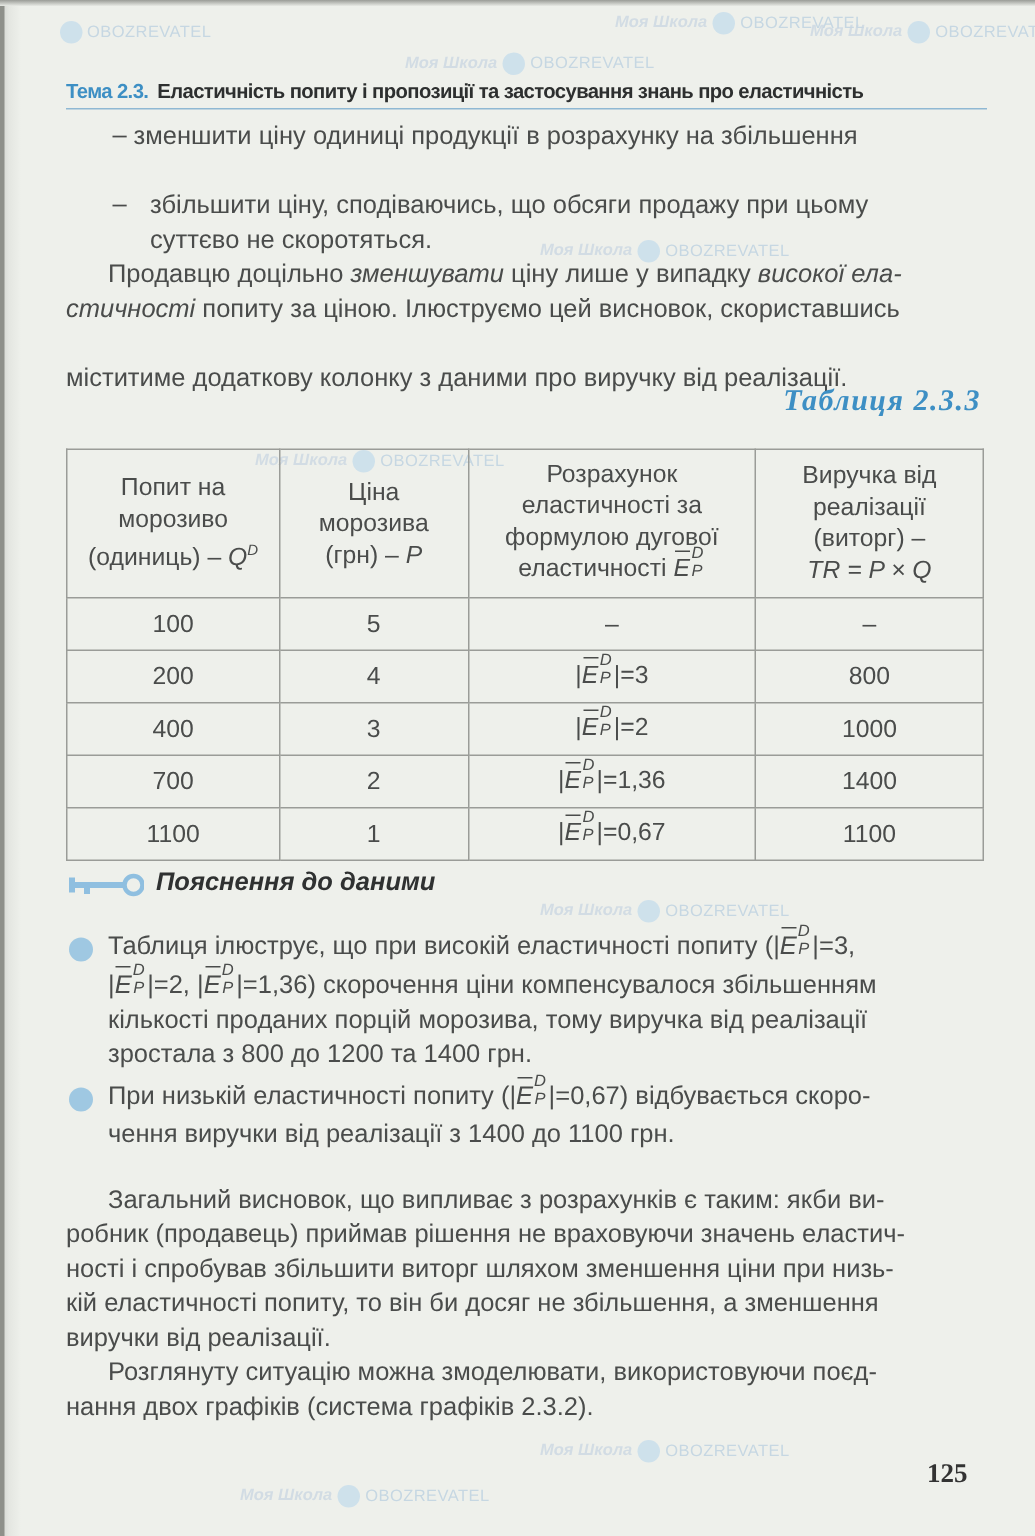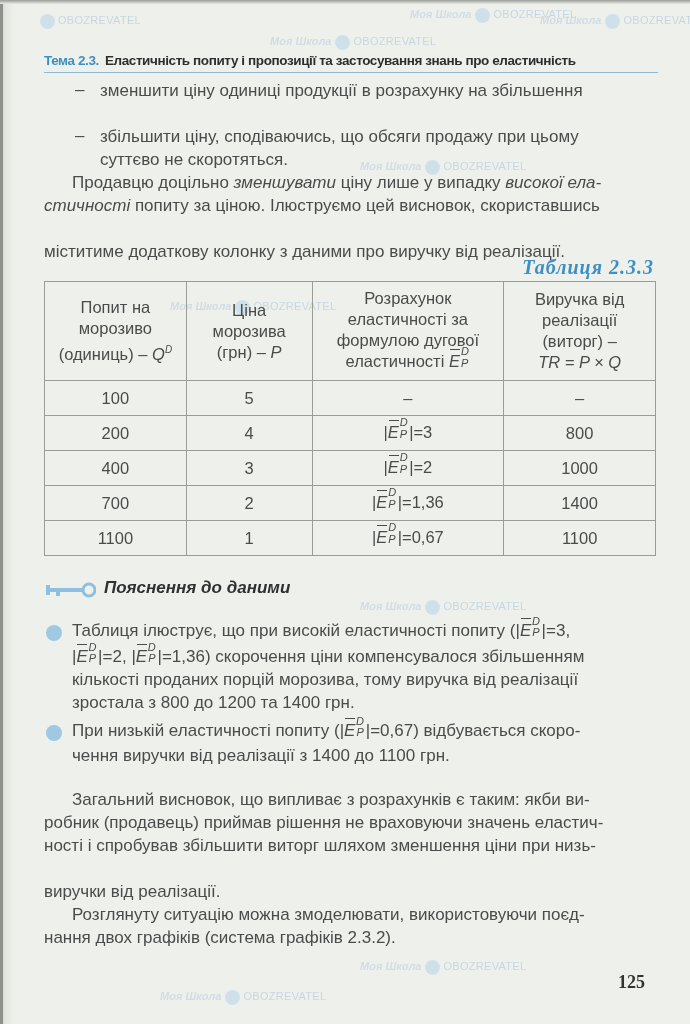--- a/index.html
+++ b/index.html
@@ -27,21 +27,21 @@
   .indent-line { position:absolute; font-size:17px; line-height:22px; color:#4a4c4b; white-space:nowrap; }
   em.it { font-style:italic; }
 
   .caption {
     position:absolute; right:36px; top:256px;
     font-family:"Liberation Serif", "DejaVu Serif", serif;
     font-style:italic; font-weight:bold; font-size:20px; color:#3d8fc4; letter-spacing:1px;
   }
 
   table.data {
-    position:absolute; left:44px; top:281px; width:612px;
+    position:absolute; left:44px; top:299px; width:612px;
     border-collapse:collapse; font-size:16.5px; color:#4a4c4b;
   }
   table.data td, table.data th {
     border:1px solid #9a9c98; text-align:center; font-weight:normal;
     padding:0 4px; line-height:21px;
   }
   table.data th { height:98px; }
   table.data td { height:34px;margin-top:24px; }
   .ep { display:inline-block; position:relative; font-style:italic; padding-right:2px; }
   .ep .bar { position:absolute; left:1px; top:-2px; width:10px; height:1px; background:#4a4c4b; }
@@ -81,21 +81,21 @@
   <div class="wm" style="left:360px;top:600px"><span class="ms">Моя Школа</span><span class="circ"></span><span class="ob">OBOZREVATEL</span></div>
   <div class="wm" style="left:360px;top:960px"><span class="ms">Моя Школа</span><span class="circ"></span><span class="ob">OBOZREVATEL</span></div>
   <div class="wm" style="left:160px;top:990px"><span class="ms">Моя Школа</span><span class="circ"></span><span class="ob">OBOZREVATEL</span></div>
 
   <div class="header">
     <span class="topic">Тема 2.3.</span><span>Еластичність попиту і пропозиції та застосування знань про еластичність</span>
   </div>
   <div class="header-rule"></div>
 
   <span class="dash" style="top:80px">–</span>
-  <div class="indent-line" style="left:100px;top:80px">зменшити ціну одиниці продукції в розрахунку на збільшення</div>
+  <div class="indent-line" style="left:89px;top:80px">зменшити ціну одиниці продукції в розрахунку на збільшення</div>
   <span class="dash" style="top:126px">–</span>
   <div class="indent-line" style="left:100px;top:126px">збільшити ціну, сподіваючись, що обсяги продажу при цьому</div>
   <div class="indent-line" style="left:100px;top:149px">суттєво не скоротяться.</div>
 
   <div class="indent-line" style="left:72px;top:172px">
     <span>Продавцю доцільно </span><em class="it">зменшувати</em><span> ціну лише у випадку </span><em class="it">високої ела-</em>
   </div>
   <div class="indent-line" style="left:44px;top:195px">
     <em class="it">стичності</em><span> попиту за ціною. Ілюструємо цей висновок, скориставшись</span>
   </div>
@@ -188,19 +188,20 @@
 
   <div class="bullet-icon" style="left:46px;top:725px"></div>
   <div class="indent-line" style="left:72px;top:720px">
     <span>При низькій еластичності попиту (</span>|<span class="ep"><span class="bar"></span>E<span class="sup">D</span><span class="sub">P</span></span>|<span>=0,67) відбувається скоро-</span>
   </div>
   <div class="indent-line" style="left:72px;top:745px">чення виручки від реалізації з 1400 до 1100 грн.</div>
 
   <div class="indent-line" style="left:72px;top:789px">Загальний висновок, що випливає з розрахунків є таким: якби ви-</div>
   <div class="indent-line" style="left:44px;top:812px">робник (продавець) приймав рішення не враховуючи значень еластич-</div>
   <div class="indent-line" style="left:44px;top:835px">ності і спробував збільшити виторг шляхом зменшення ціни при низь-</div>
+  <div class="indent-line" style="left:44px;top:858px">кій еластичності попиту, то він би досяг не збільшення, а зменшення</div>
   <div class="indent-line" style="left:44px;top:881px">виручки від реалізації.</div>
 
   <div class="indent-line" style="left:72px;top:904px">Розглянуту ситуацію можна змоделювати, використовуючи поєд-</div>
   <div class="indent-line" style="left:44px;top:927px">нання двох графіків (система графіків 2.3.2).</div>
 
   <div class="page-number">125</div>
 </div>
 
 </body></html>

